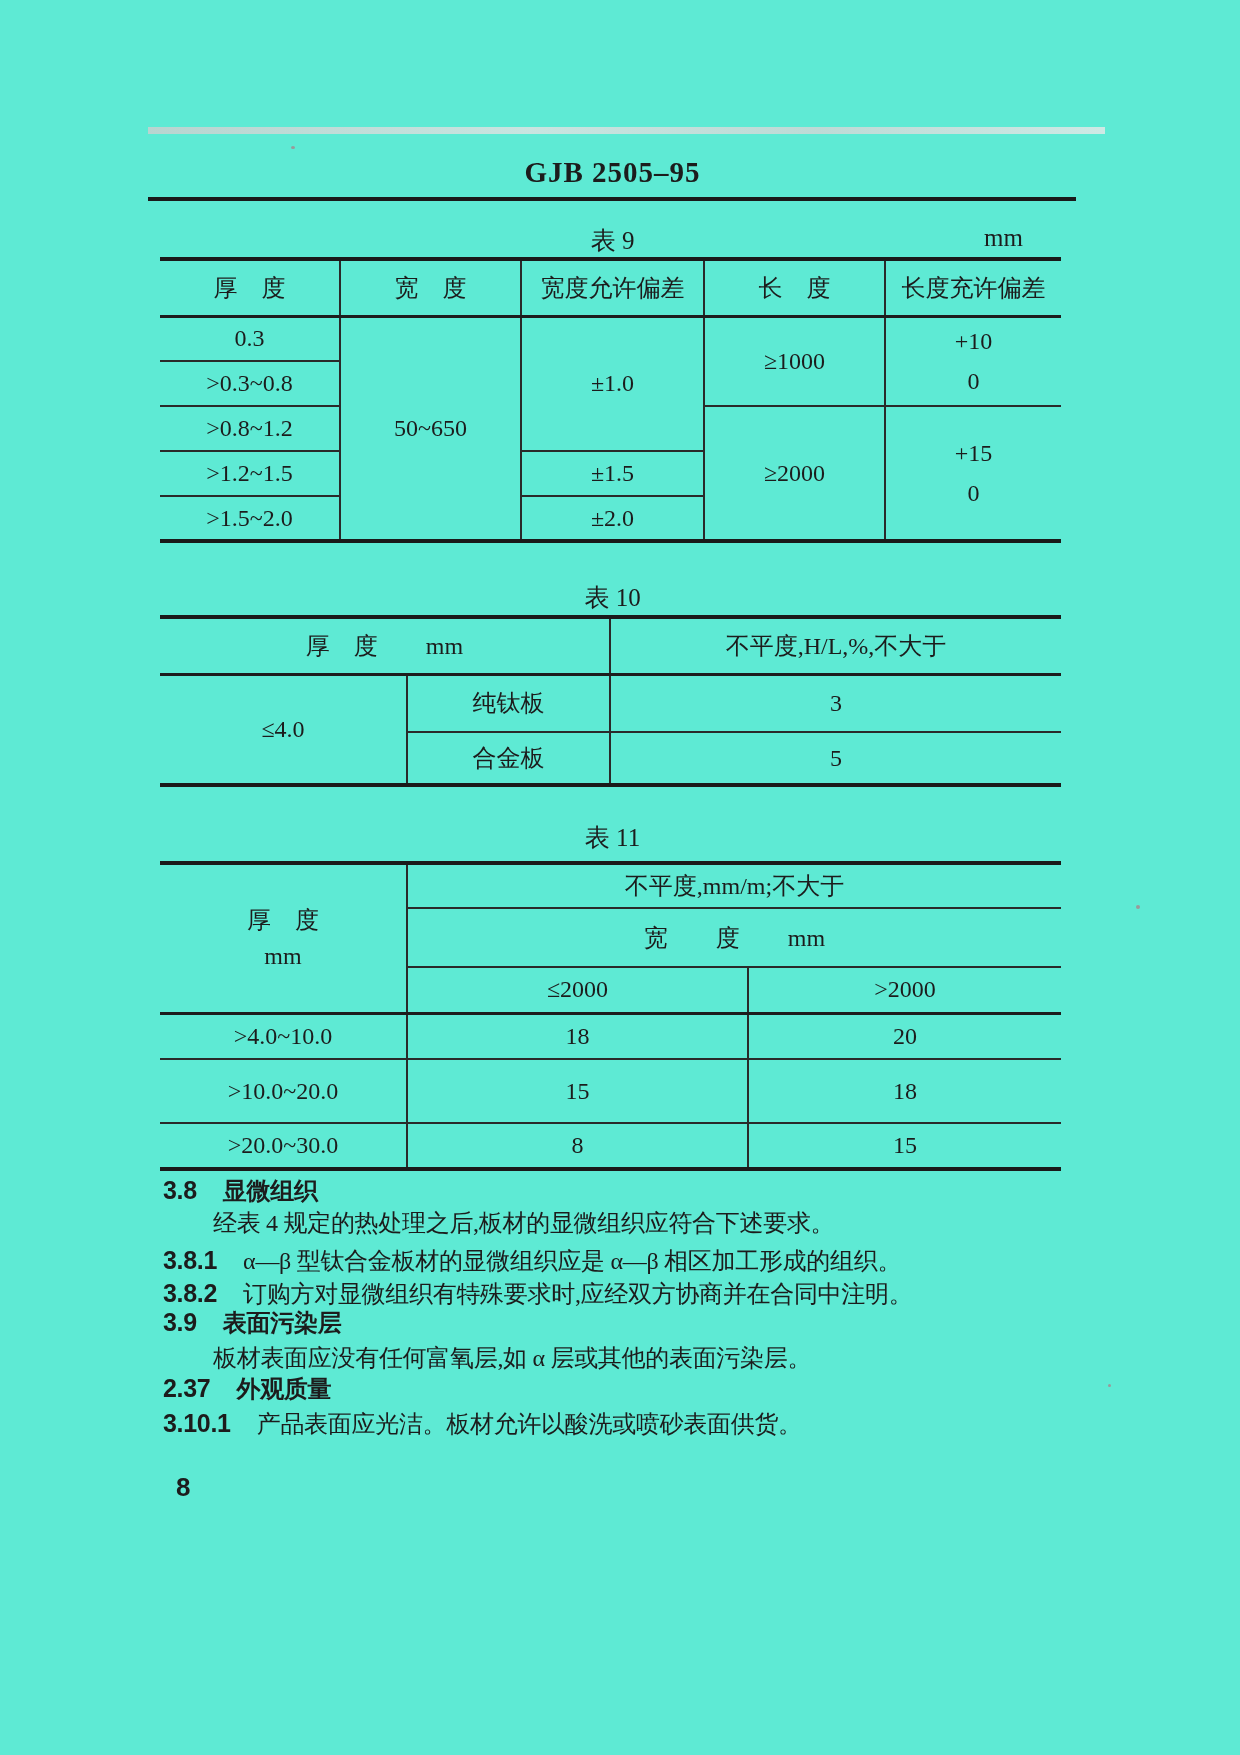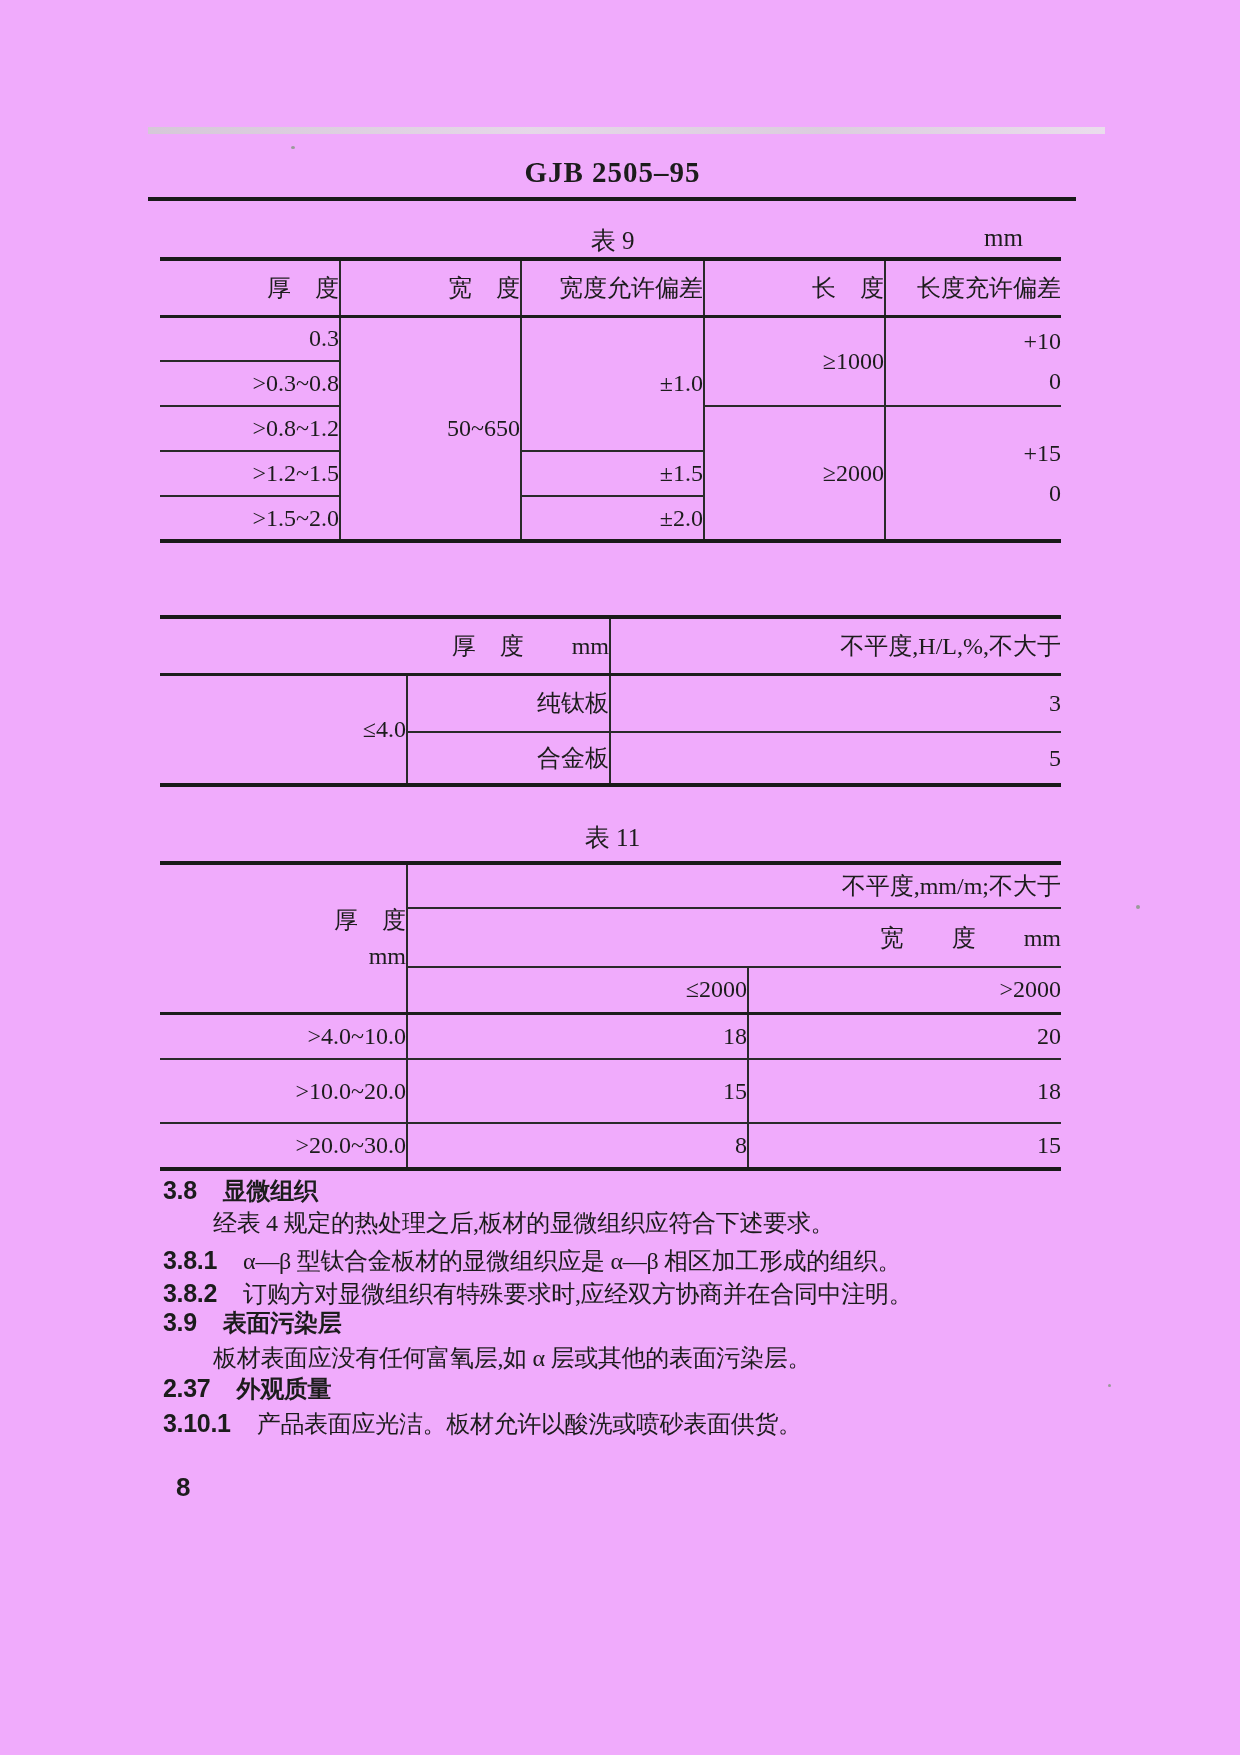--- a/index.html
+++ b/index.html
@@ -1,37 +1,37 @@
 <!DOCTYPE html>
 <html><head>
 <meta charset="utf-8">
 <style>
   html,body { margin:0; padding:0; }
   body { background:#ffffff; }
   .page {
     position:relative; width:1240px; height:1755px; margin:0 auto;
-    background:#f0abfc; color:#1c1c1c; overflow:hidden;
+    background:#5eead4; color:#1c1c1c; overflow:hidden;
     font-family:"Liberation Serif", serif;
   }
   
   .smudge { position:absolute; left:148px; top:127px; width:957px; height:7px;
     background:linear-gradient(90deg,#cfcfcf,#e3e3e3 40%,#d6d6d6 70%,#e9e9e9); opacity:.8; }
   .speck  { position:absolute; background:#9a9a9a; border-radius:50%; }
 
   .doc-code { position:absolute; left:160px; top:156px; width:905px;
     text-align:center; font-size:29px; font-weight:bold; letter-spacing:1px; }
   .head-rule { position:absolute; left:148px; top:197px; width:928px; height:4px; background:#1a1a1a; }
 
   .caption { position:absolute; left:160px; width:905px; height:30px; font-size:25px; }
   .caption .c { position:absolute; left:0; right:0; text-align:center; }
   .caption .u { position:absolute; right:42px; top:0; font-size:25px; }
 
   table.t { position:absolute; left:160px; border-collapse:collapse; table-layout:fixed;
     font-size:24px; color:#1c1c1c; border-top:4px solid #1a1a1a; border-bottom:4px solid #1a1a1a; }
-  table.t td { text-align:right; vertical-align:middle; padding:0; border-bottom:2px solid #2a2a2a; }
+  table.t td { text-align:center; vertical-align:middle; padding:0; border-bottom:2px solid #2a2a2a; }
   table.t td.vl { border-left:2px solid #2a2a2a; }
   table.t tr.hdr td { border-bottom:3px solid #1d1d1d; }
   table.t td.thk { border-bottom:3px solid #1d1d1d; }
   .two div { line-height:40px; }
   .hdr2 div { line-height:36px; }
 
   .t9  { top:257px; width:901px; }
   .t10 { top:615px; width:901px; }
   .t11 { top:861px; width:901px; }
 
@@ -102,20 +102,23 @@
       <td>&gt;1.2~1.5</td>
       <td class="vl">±1.5</td>
     </tr>
     <tr style="height:45px;">
       <td>&gt;1.5~2.0</td>
       <td class="vl">±2.0</td>
     </tr>
   </tbody>
     </table>
 
+  <div class="caption" style="top:581px;">
+    <span class="c">表 10</span>
+  </div>
 
   <table class="t t10">
     <colgroup>
         <col style="width:247px">
         <col style="width:203px">
         <col style="width:451px">
       </colgroup>
     <tbody>
         <tr class="hdr" style="height:57px;">
       <td colspan="2">厚　度　　mm</td>

